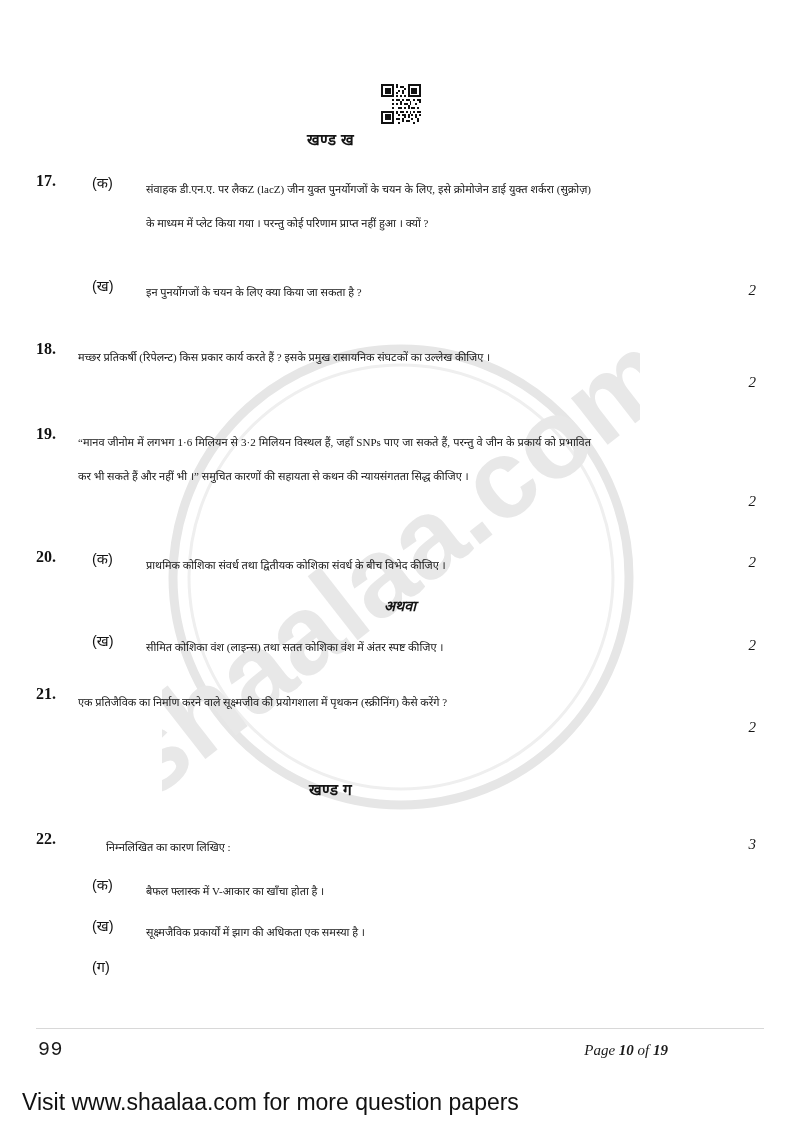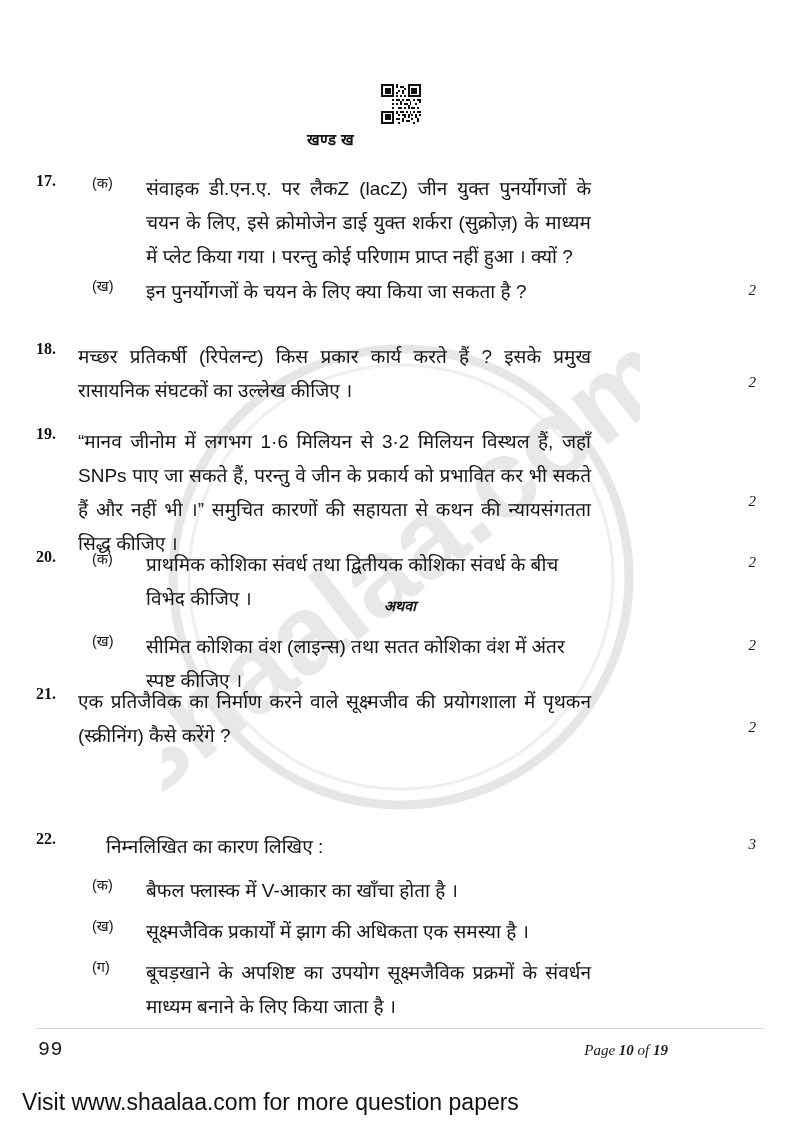--- a/index.html
+++ b/index.html
@@ -98,22 +98,22 @@
     left: 92px;
     top: 0;
     width: 48px;
     font-family: "Liberation Sans", "DejaVu Sans", sans-serif;
     font-size: 14.5px;
     color: #141414;
     text-align: left;
   }
 
   .qbody {
-    font-family: Liberation Sans, sans-serif;
-    font-size: 19px;
+    font-family: Liberation Serif, serif;
+    font-size: 11px;
     line-height: 34px;
     color: #141414;
   }
 
   
   .ind-a { margin-left: 78px; margin-right: 85px; }   
   .ind-b { margin-left: 146px; margin-right: 85px; }  
 
   .just { text-align: justify; text-justify: inter-word; }
 
@@ -300,40 +300,40 @@
     <div class="qbody ind-b">सीमित कोशिका वंश (लाइन्स) तथा सतत कोशिका वंश में अंतर स्पष्ट कीजिए ।</div>
   </div>
   <div class="marks" style="top:637px;">2</div>
 
   <div class="q" style="top:685px;">
     <div class="qnum">21.</div>
     <div class="qbody ind-a just">एक प्रतिजैविक का निर्माण करने वाले सूक्ष्मजीव की प्रयोगशाला में पृथकन (स्क्रीनिंग) कैसे करेंगे ?</div>
   </div>
   <div class="marks" style="top:719px;">2</div>
 
+  <div class="section-head" id="section-ga">खण्ड ग</div>
 
   <div class="q" style="top:830px;padding-left:28px;">
     <div class="qnum">22.</div>
     <div class="qbody ind-a">निम्नलिखित का कारण लिखिए :</div>
   </div>
   <div class="marks" style="top:836px;">3</div>
 
   <div class="q" style="top:874px;">
     <div class="qpart">(क)</div>
     <div class="qbody ind-b">बैफल फ्लास्क में V-आकार का खाँचा होता है ।</div>
   </div>
 
   <div class="q" style="top:915px;">
     <div class="qpart">(ख)</div>
     <div class="qbody ind-b">सूक्ष्मजैविक प्रकार्यों में झाग की अधिकता एक समस्या है ।</div>
   </div>
 
   <div class="q" style="top:956px;">
     <div class="qpart">(ग)</div>
-    <div class="qbody ind-b just">बूचड़खाने के अपशिष्ट का उपयोग सूक्ष्मजैविक प्रक्रमों के संवर्धन माध्यम बनाने के लिए किया जाता है ।</div>
   </div>
 
   <div class="rule"></div>
 
   <div class="foot-left">99</div>
 
   <div class="foot-center">
     <span>Page</span>
     <b>10</b>
     <span>of</span>

